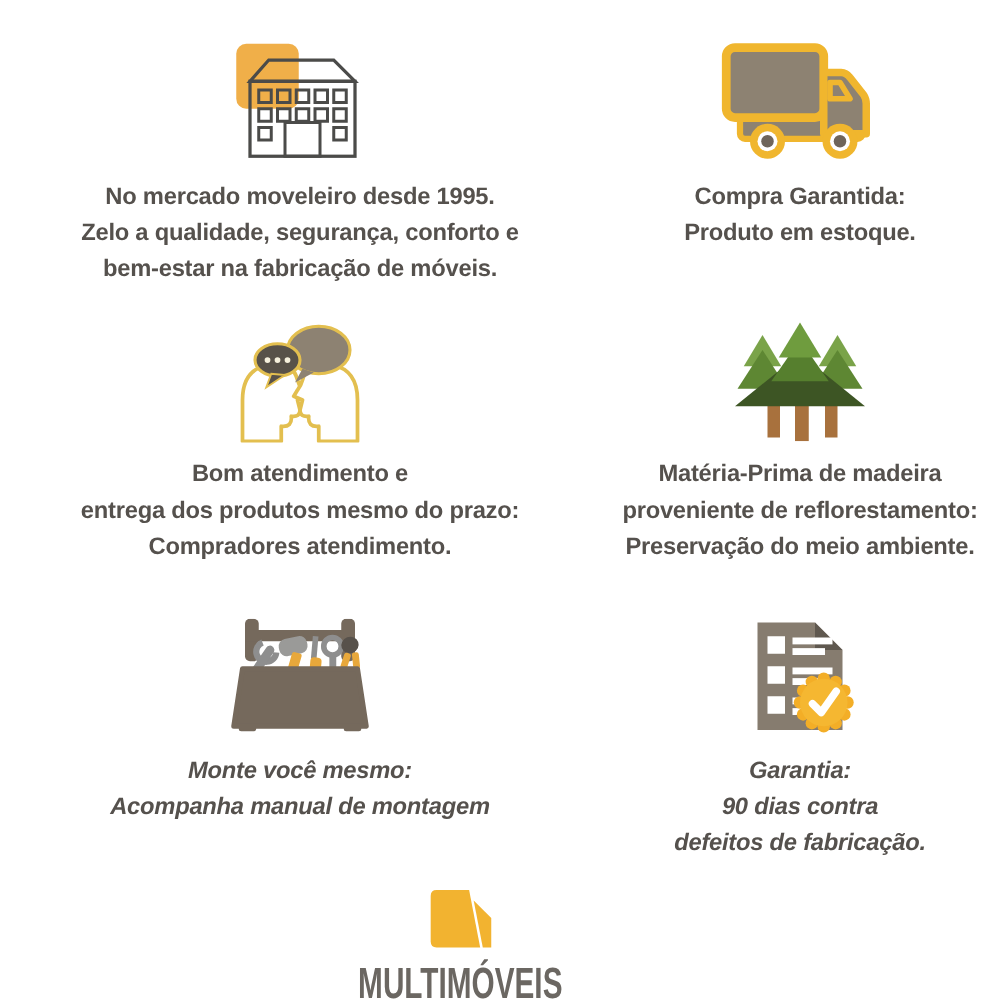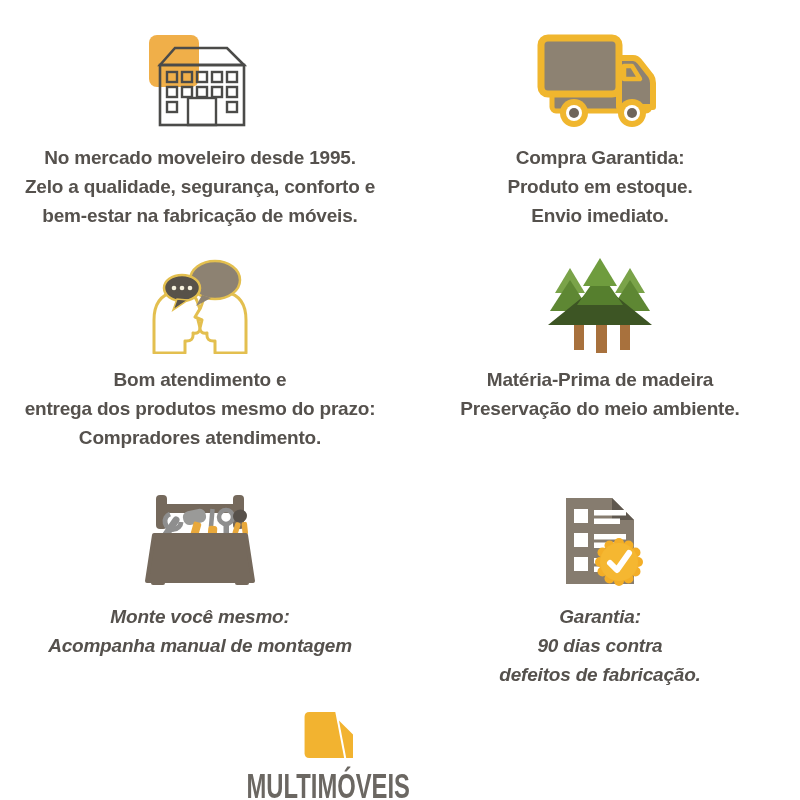--- a/index.html
+++ b/index.html
@@ -1,21 +1,21 @@
 <!DOCTYPE html>
 <html><head>
 <meta charset="utf-8">
 <style>
   html,body{margin:0;padding:0;}
   body{
     width:800px;height:800px;background:#ffffff;
     font-family:"Liberation Sans","DejaVu Sans",sans-serif;
     overflow:hidden;
   }
-  .page{width:656px;height:800px;position:relative;}
+  .page{width:656px;height:800px;position:relative;padding-left:40px;}
   .grid{
     display:grid;
     grid-template-columns:400px 400px;
     grid-template-rows:232px 238px 228px;
   }
   .feature{
     display:flex;flex-direction:column;align-items:center;
   }
   .row1{padding-top:33px;}
   .row2{padding-top:24px;}
@@ -93,21 +93,20 @@
           <circle cx="38" cy="82" r="8" fill="#ffffff"></circle>
           <circle cx="38" cy="82" r="5" fill="#6F655A"></circle>
           <circle cx="96" cy="82" r="14" fill="#F0B62E"></circle>
           <circle cx="96" cy="82" r="8" fill="#ffffff"></circle>
           <circle cx="96" cy="82" r="5" fill="#6F655A"></circle>
         </svg>
       </div>
       <div class="lines">
         <div class="line">Compra Garantida:</div>
         <div class="line">Produto em estoque.</div>
-        <div class="line">Envio imediato.</div>
       </div>
     </div>
 
     <div class="feature row2">
       <div class="icon-box">
         <svg width="112" height="100" viewBox="0 0 112 100">
           <g fill="#ffffff" stroke="#E3BF4F" stroke-width="3" stroke-linejoin="round">
             <path d="M10,99 L10,66 Q10,42 30,38 Q50,34 54,50 Q55,54 58,58 L61,63 L54,66 L56,74 Q56,80 49,79 Q50,88 41,87 L41,99 Z"></path>
             <path d="M102,99 L102,66 Q102,42 82,38 Q62,34 58,50 Q57,54 54,58 L51,63 L58,66 L56,74 Q56,80 63,79 Q62,88 71,87 L71,99 Z"></path>
           </g>
@@ -137,20 +136,21 @@
           <polygon points="25,25 45,56 5,56" fill="#5E8733"></polygon>
           <polygon points="85,13 100,38 70,38" fill="#7AA349"></polygon>
           <polygon points="85,25 105,56 65,56" fill="#5E8733"></polygon>
           <polygon points="55,28 107,70 3,70" fill="#3D5524"></polygon>
           <polygon points="55,17 78,50 32,50" fill="#567F2E"></polygon>
           <polygon points="55,3 72,31 38,31" fill="#6F9C3E"></polygon>
         </svg>
       </div>
       <div class="lines">
         <div class="line">Matéria-Prima de madeira</div>
+        <div class="line">proveniente de reflorestamento:</div>
         <div class="line">Preservação do meio ambiente.</div>
       </div>
     </div>
 
     <div class="feature row3">
       <div class="icon-box">
         <svg width="115" height="94" viewBox="0 0 115 94">
           <g fill="#75695C">
             <rect x="13" y="0" width="11" height="34" rx="4"></rect>
             <rect x="90" y="0" width="11" height="34" rx="4"></rect>

